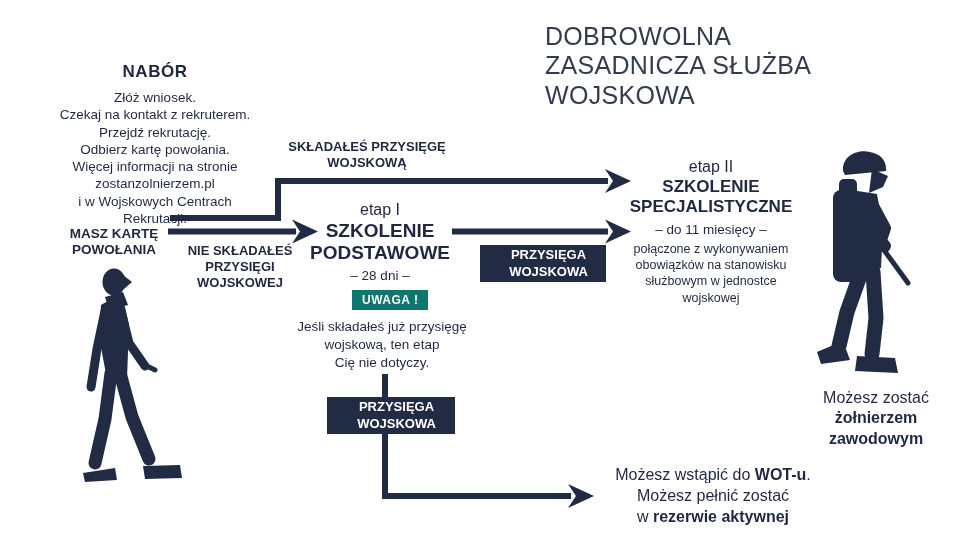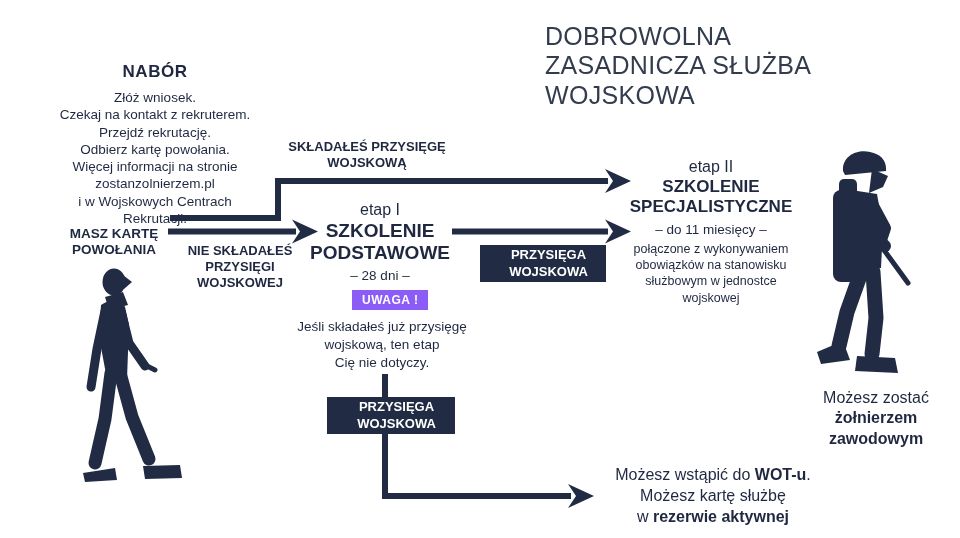--- a/index.html
+++ b/index.html
@@ -25,21 +25,21 @@
   .branch-oath-not{left:176px;top:243px;width:128px;font-size:13px;font-weight:bold;line-height:1.22;}
 
   .stage1{left:300px;top:201px;width:160px;}
   .stage2{left:625px;top:158px;width:172px;}
   .stage-label{font-size:16px;margin-bottom:1px;}
   .stage1-name{font-size:19px;font-weight:bold;line-height:1.16;}
   .stage2-name{font-size:17px;font-weight:bold;line-height:1.2;}
   .stage-duration{font-size:13.5px;margin-top:4px;}
   .stage2-desc{font-size:12.5px;line-height:1.3;margin-top:4px;}
 
-  .uwaga-badge{left:352px;top:290px;background:#8b5cf6;color:#fff;font-size:12px;
+  .uwaga-badge{left:352px;top:290px;background:#0f766e;color:#fff;font-size:12px;
     font-weight:bold;padding:3px 10px;letter-spacing:.5px;}
   .warning-note{left:292px;top:318px;width:180px;font-size:13.5px;line-height:1.35;}
 
   .navybox{background:#222b44;color:#ffffff;font-weight:bold;font-size:13px;line-height:1.25;
     display:flex;align-items:center;justify-content:center;text-align:center;padding-left:11px;}
   .oath-box-mid{left:480px;top:245px;width:115px;height:37px;}
   .oath-box-low{left:327px;top:397px;width:117px;height:37px;}
 
   .wot-text{left:603px;top:464px;width:220px;font-size:16px;line-height:1.32;}
   .pro-caption{left:800px;top:388px;width:152px;font-size:16px;line-height:1.28;}
@@ -119,21 +119,21 @@
 SPECJALISTYCZNE</div>
     <div class="stage-duration">– do 11 miesięcy –</div>
     <div class="stage2-desc pre">połączone z wykonywaniem
 obowiązków na stanowisku
 służbowym w jednostce
 wojskowej</div>
   </div>
 
   <div class="abs wot-text center">
     <div><span>Możesz wstąpić do </span><span class="bold">WOT-u</span><span>.</span></div>
-    <div>Możesz kartę służbę</div>
+    <div>Możesz pełnić zostać</div>
     <div><span>w </span><span class="bold">rezerwie aktywnej</span></div>
   </div>
 
   <div class="abs pro-caption center">
     <div>Możesz zostać</div>
     <div class="bold pre">żołnierzem
 zawodowym</div>
   </div>
 
   <svg class="abs figure" style="left:83px;top:267px" width="104" height="215" viewBox="0 0 104 215" xmlns="http://www.w3.org/2000/svg">

